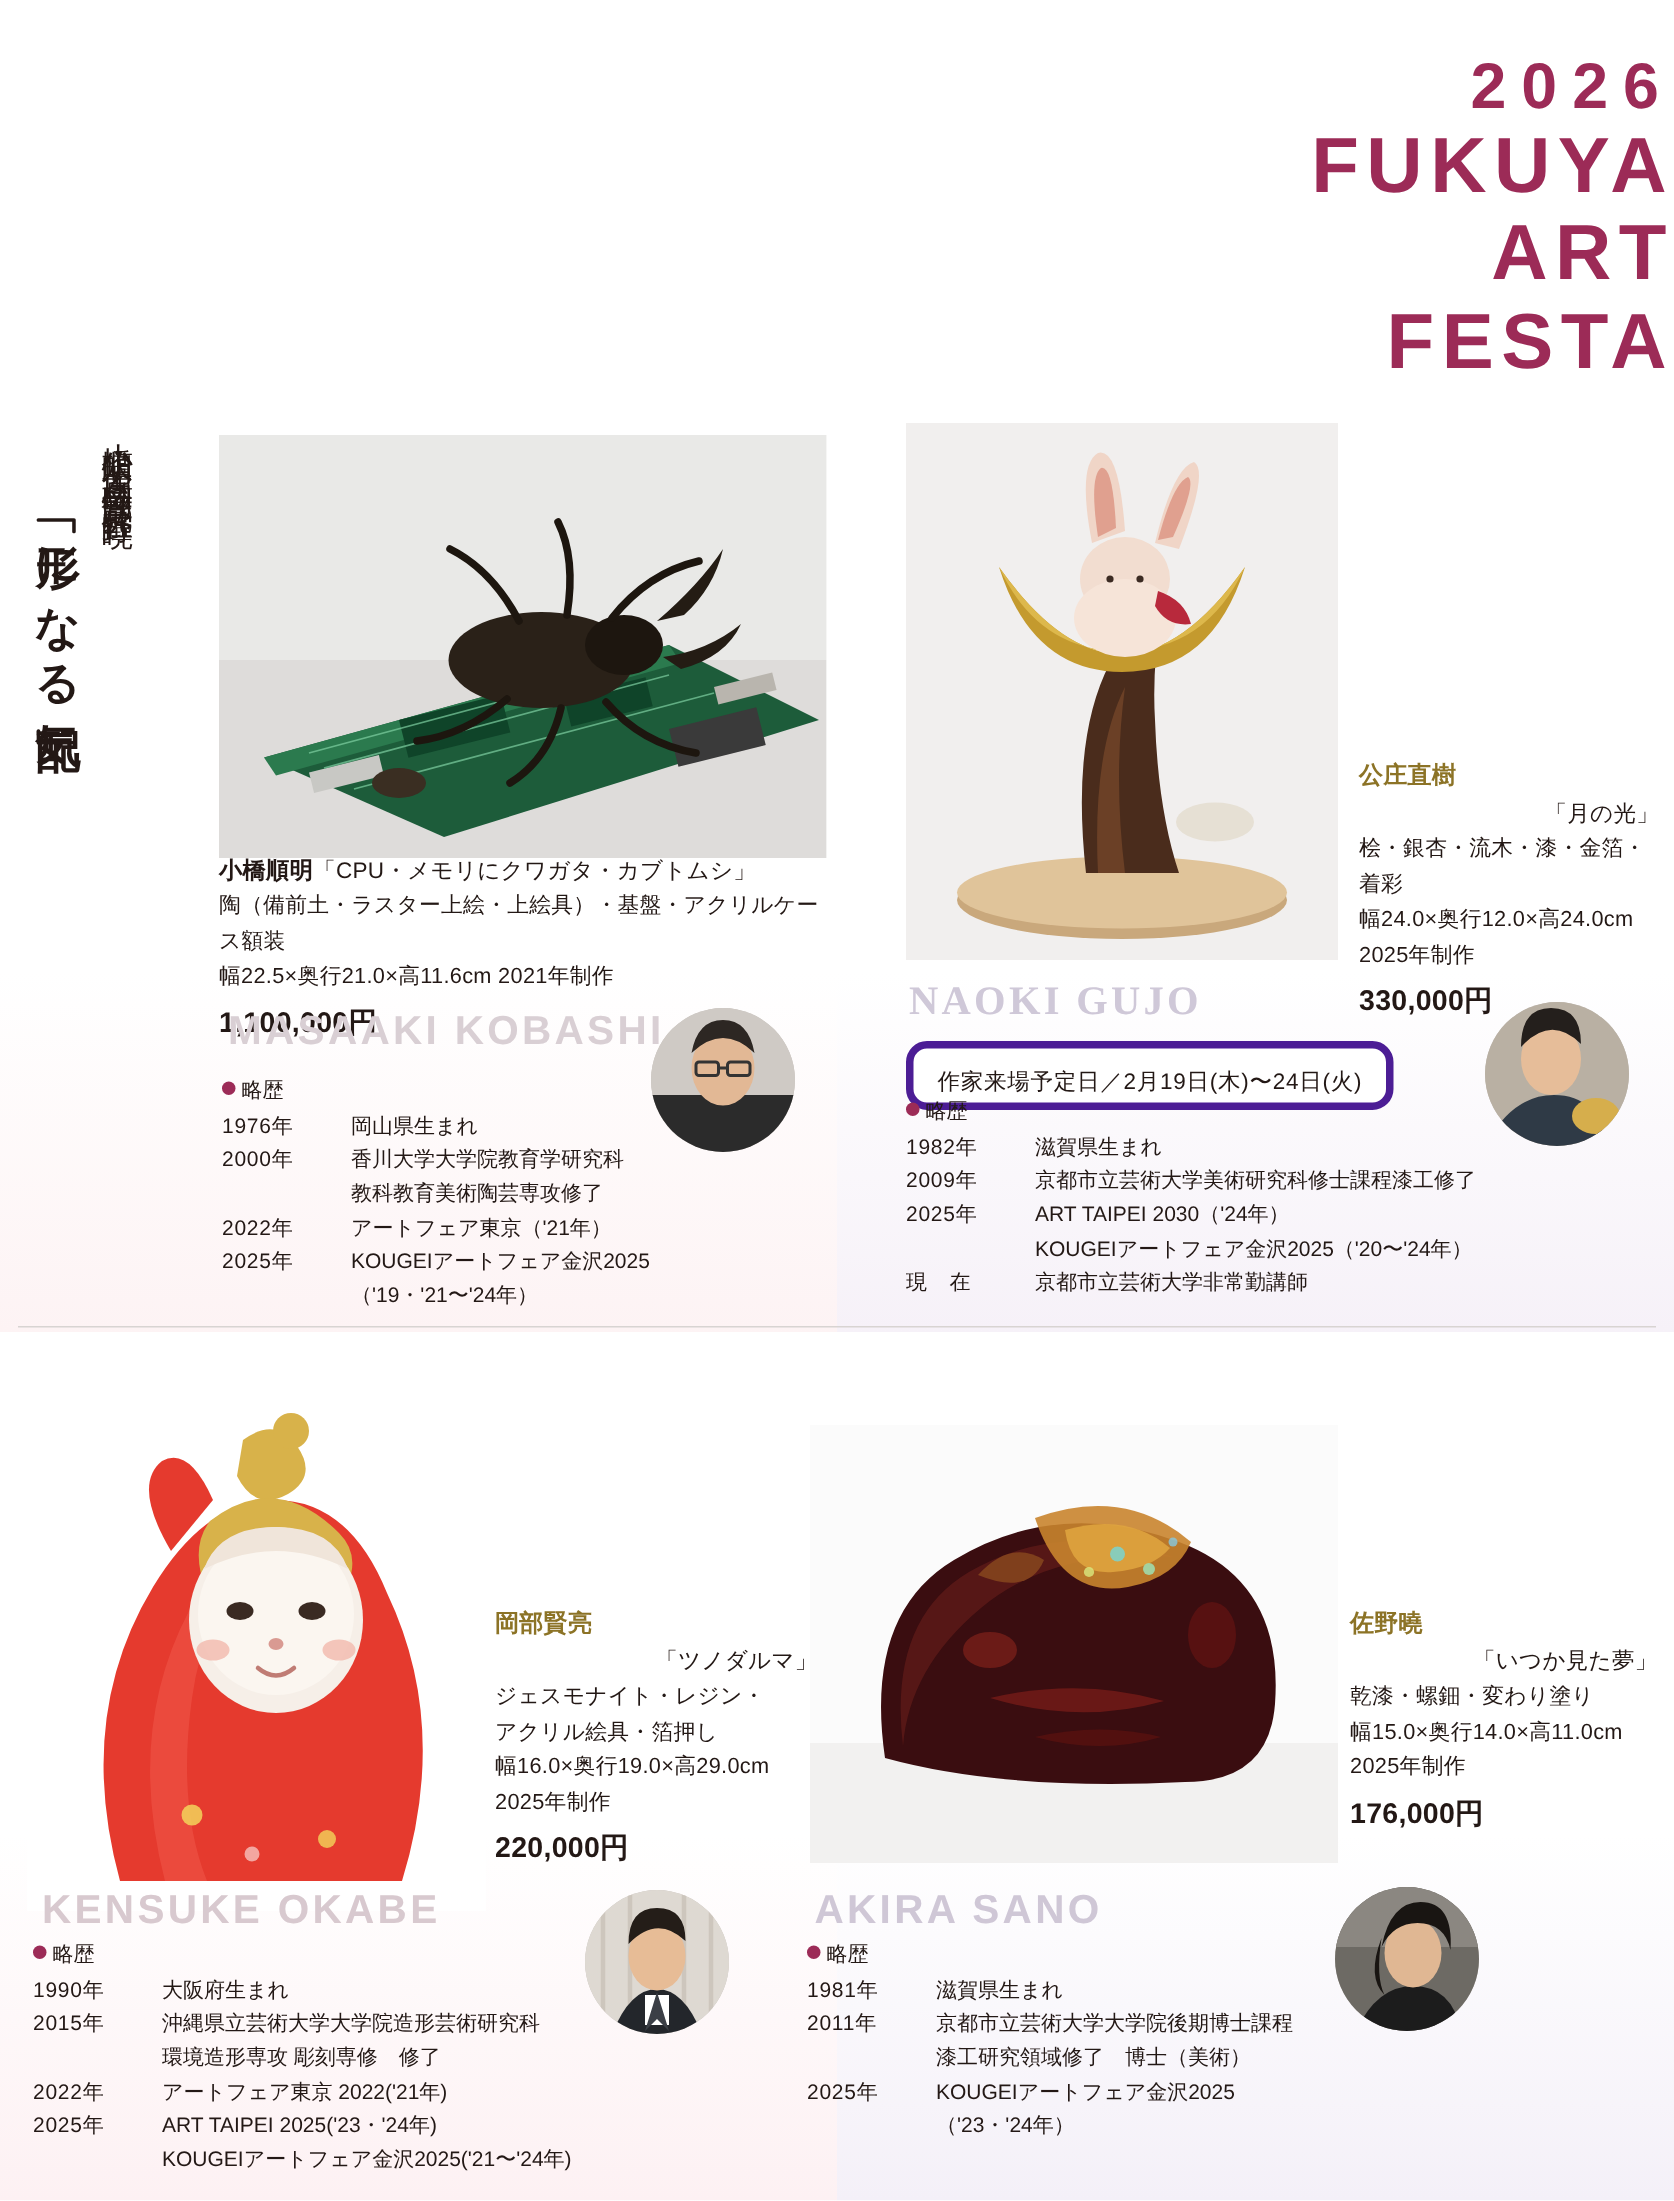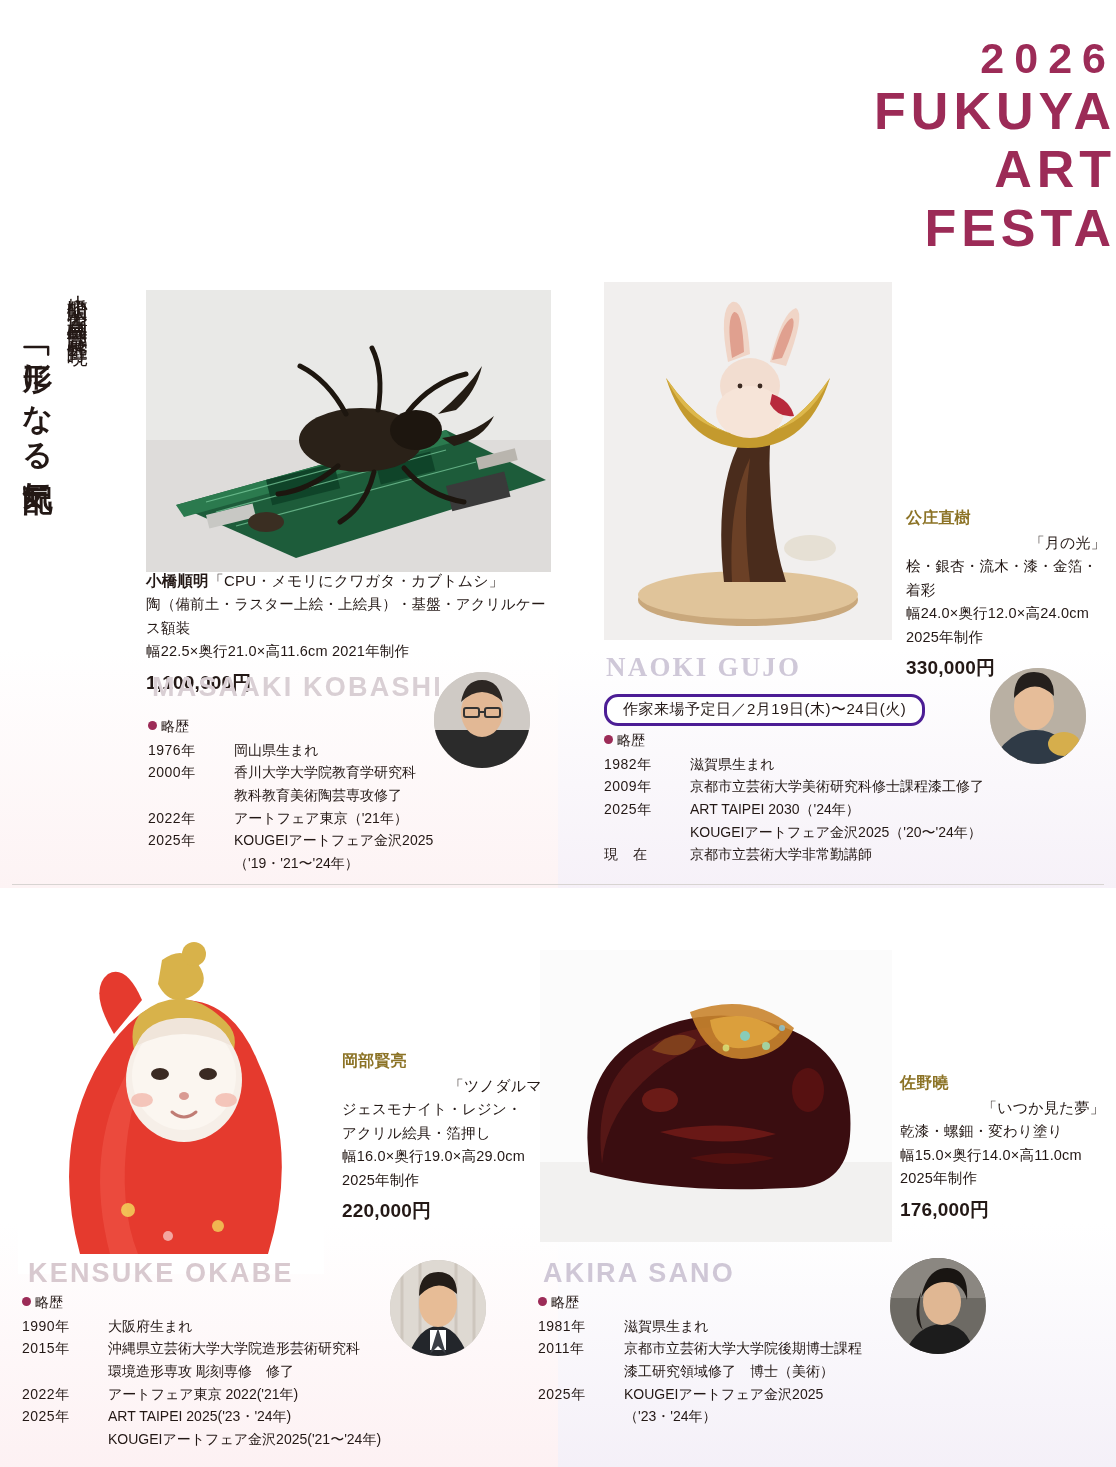--- a/index.html
+++ b/index.html
@@ -120,43 +120,43 @@
   .cap .title-jp { font-size: 15px; text-align: right; }
   .cap .price {
     font-weight: bold;
     font-size: 19px;
     margin-top: 4px;
     display: block;
   }
   .cap-kobashi { left: 146px; top: 568px; width: 400px; }
   .cap-kobashi .artist-name { color: #231815; font-weight: bold; font-size: 15.5px;}
   .cap-gujo  { left: 906px; top: 505px; width: 200px; }
-  .cap-okabe { left: 330px; top: 1048px; width: 215px; margin-left: 12px; }
+  .cap-okabe { left: 330px; top: 1070px; width: 215px; }
   .cap-sano  { left: 900px; top: 1070px; width: 205px; }
 
   
   .romaji {
     position: absolute;
     font-size: 27px;
     font-weight: bold;
     letter-spacing: 2.2px;
     color: #cfc6cc;
   }
   .romaji-kobashi { left: 152px; top: 672px; color: #d9cfd4; }
   .romaji-gujo    { left: 606px; top: 652px; color: #cfc8d8; font-family: Liberation Serif, serif; }
   .romaji-okabe   { left: 28px;  top: 1258px; color: #d8c9cf; }
   .romaji-sano    { left: 543px; top: 1258px; color: #cfc7d6; }
 
   
   .visit-badge {
     position: absolute;
     left: 604px; top: 694px;
-    border: 3px solid #4c1d95;
+    border: 5px solid #4c1d95;
     border-radius: 14px;
-    padding: 3px 16px 4px;
+    padding: 13px 16px 4px;
     font-size: 15px;
     letter-spacing: 0.5px;
     background: #fff;
     white-space: nowrap;
   }
 
   
   .bio {
     position: absolute;
     font-size: 14px;

